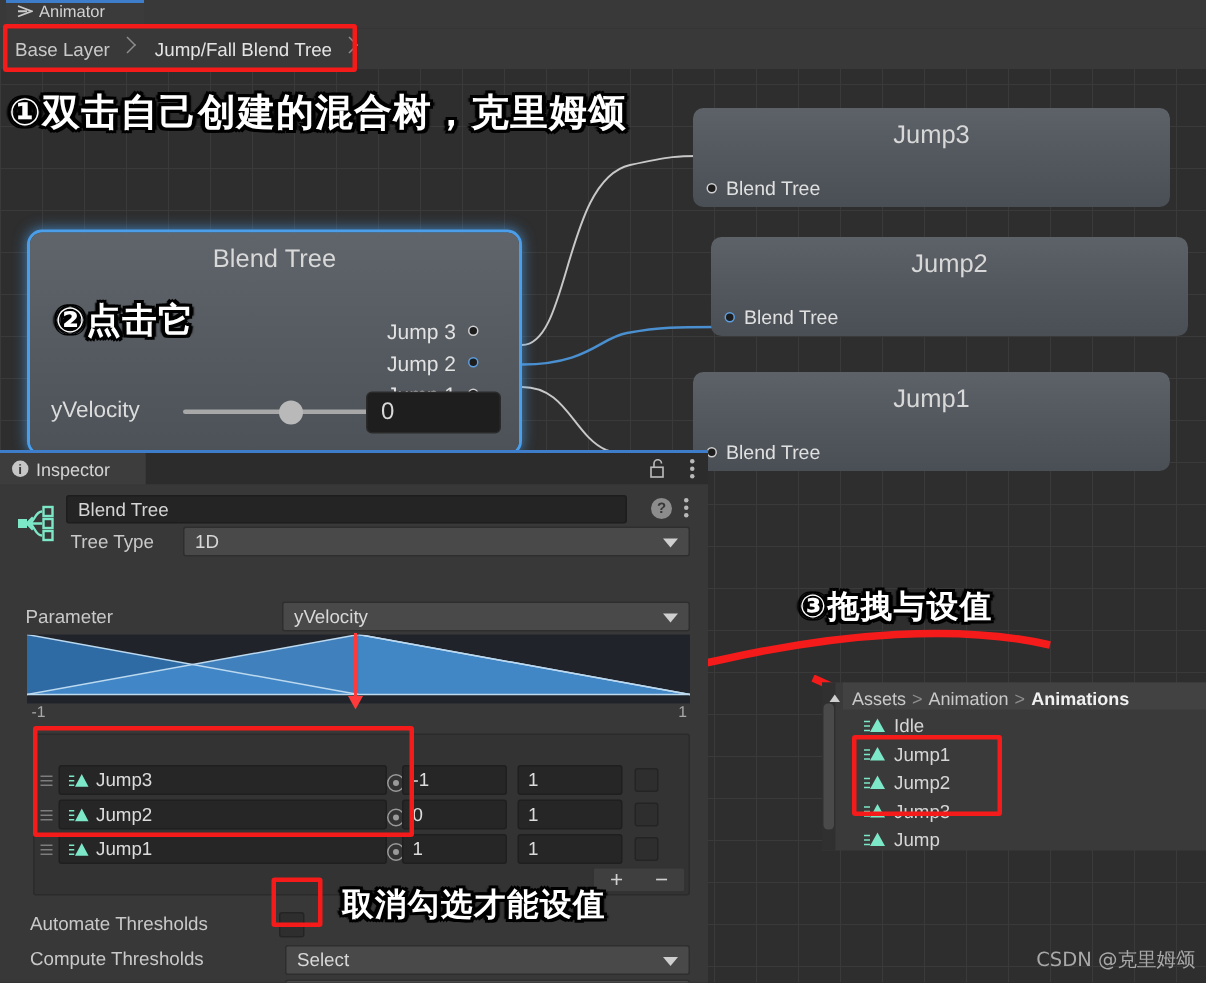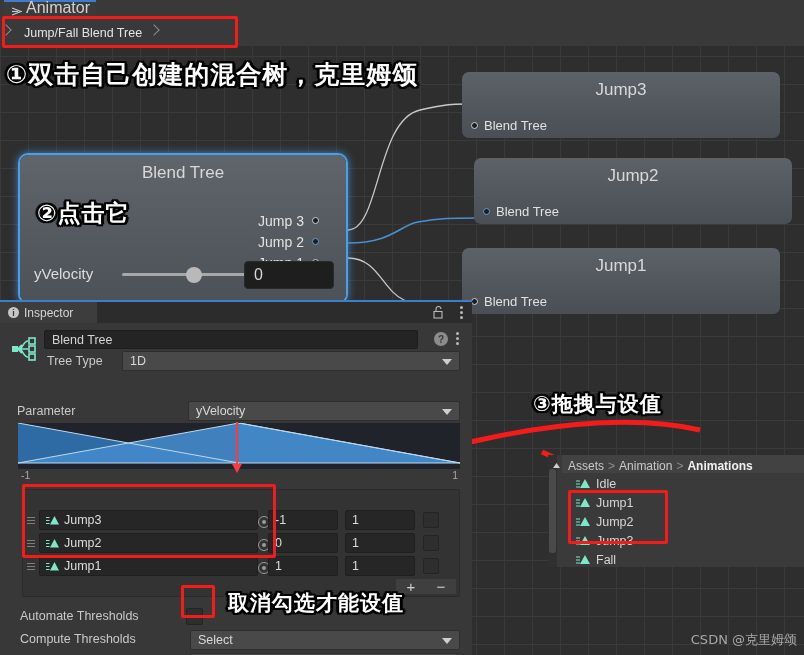--- a/index.html
+++ b/index.html
@@ -25,22 +25,22 @@
   .canvas-dark-band {
     position:absolute; left:0; top:0; width:804px; height:46px;
     background: #2e2e2e;
   }
 
   
   .tabbar { position:absolute; left:0; top:0; width:804px; height:19px; background:#393939; }
   .tab-animator {
     position:absolute; left:4px; top:0; width:92px; height:17px;
     background:#3b3b3b; border-top:2px solid #3d7dc9;
-    display:flex; align-items:flex-end; gap:4px; padding-left:7px;
-    color:#d2d2d2; font-size:16px;
+    display:flex; align-items:flex-start; gap:4px; padding-left:7px;
+    color:#d2d2d2; font-size:11px;
   }
   .tab-anim-ico { width:11px; height:11px; position:relative; flex:0 0 auto; }
   .tab-anim-ico svg { display:block; }
 
   
   .breadcrumb-bar {
     position:absolute; left:0; top:19px; width:804px; height:27px;
     background:#393939; display:flex; align-items:center;
   }
   .crumb { position:relative; height:27px; display:flex; align-items:center; padding:0 6px 0 10px;
@@ -290,20 +290,21 @@
     <span class="tab-anim-ico">
       <svg width="11" height="11" viewBox="0 0 11 11">
         <path d="M1,2 L10,5.5 L1,9" fill="none" stroke="#c9c9c9" stroke-width="1.2"></path>
         <path d="M1,5.5 L7,5.5" stroke="#c9c9c9" stroke-width="1.2"></path>
       </svg>
     </span>
     <span>Animator</span>
   </div>
 
   <div class="breadcrumb-bar">
+    <div class="crumb">Base Layer</div>
     <div class="crumb-sep"></div>
     <div class="crumb sel">Jump/Fall Blend Tree</div>
     <div class="crumb-sep"></div>
   </div>
   <div class="redbox" id="redbox-breadcrumb"></div>
 
   <div class="annot" id="annot1">①双击自己创建的混合树，克里姆颂</div>
 
   <div class="node" id="node-jump3">
     <div class="node-title">Jump3</div>
@@ -408,21 +409,21 @@
       </span>
       <span>Jump3</span>
     </div>
     <div class="asset-item" style="top:95px;">
       <span class="asset-ico">
         <svg width="15" height="12" viewBox="0 0 15 12">
           <path d="M0,3 L4,3 M0,6 L4,6 M0,9 L4,9" stroke="#7de8c8" stroke-width="1.1"></path>
           <path d="M9,1 L14,10 L4,10 Z" fill="#7de8c8"></path>
         </svg>
       </span>
-      <span>Fall</span>
+      <span>Jump</span>
     </div>
   </div>
   <div class="redbox" id="redbox-assets"></div>
 
   <div class="inspector">
     <div class="insp-tabrow">
       <div class="insp-tabrow-bg"></div>
       <div class="insp-tab">
         <span class="info-ico">i</span>
         <span>Inspector</span>

